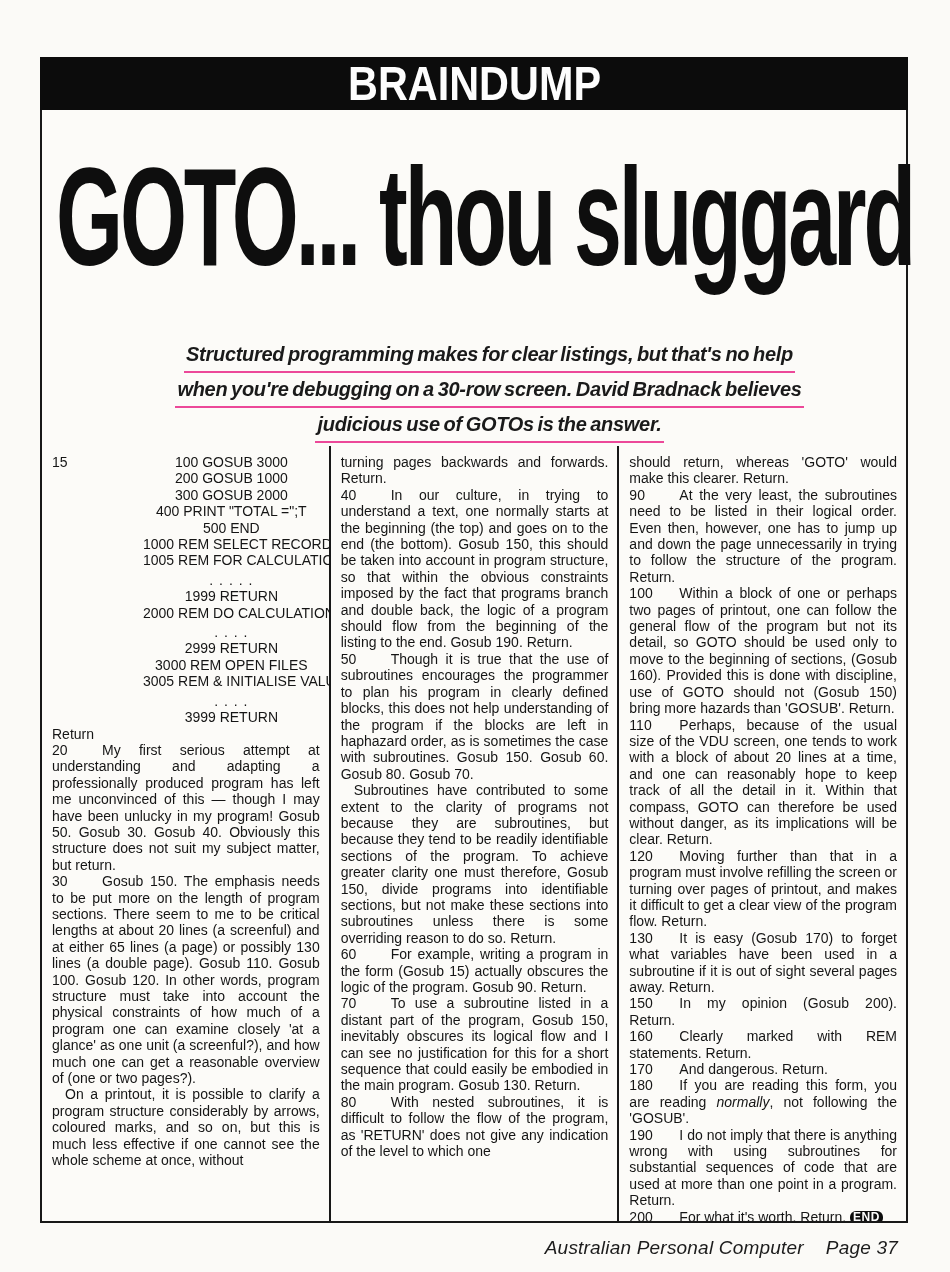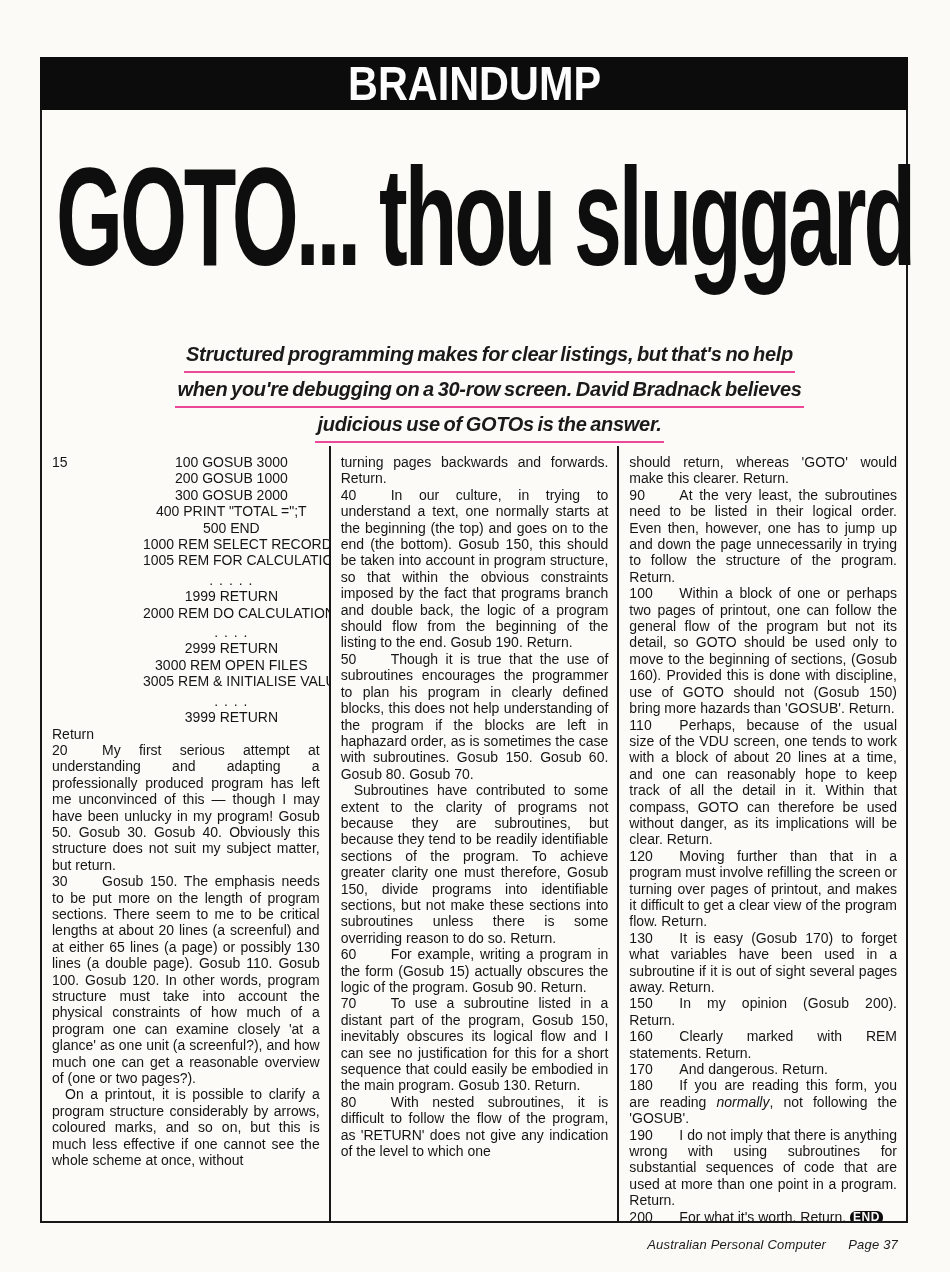--- a/index.html
+++ b/index.html
@@ -50,21 +50,21 @@
   .codeline{white-space:nowrap;margin-left:33px;}
   .dots{margin-top:3px;letter-spacing:1px;}
   .endbadge{
     display:inline-block;background:#0d0d0d;color:#fdfdfd;
     font-weight:bold;font-size:12px;line-height:13px;
     padding:0 3px;border-radius:6px;vertical-align:1px;letter-spacing:.5px;
   }
   
   .footer{
     position:absolute;right:52px;top:1237px;
-    font-style:italic;font-size:13px;color:#1c1c1c;letter-spacing:.2px;
+    font-style:italic;font-size:19px;color:#1c1c1c;letter-spacing:.2px;
   }
   .footer .pagegap{display:inline-block;width:22px;}
 </style>
 </head>
 <body>
 
 <div class="frame">
   <div class="banner">
     <span class="banner-title">BRAINDUMP</span>
   </div>

